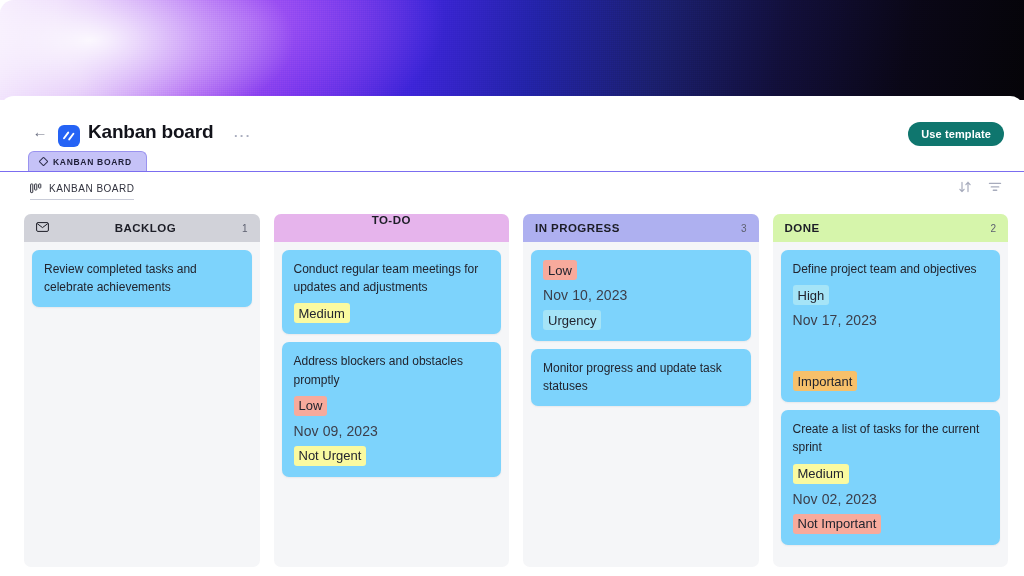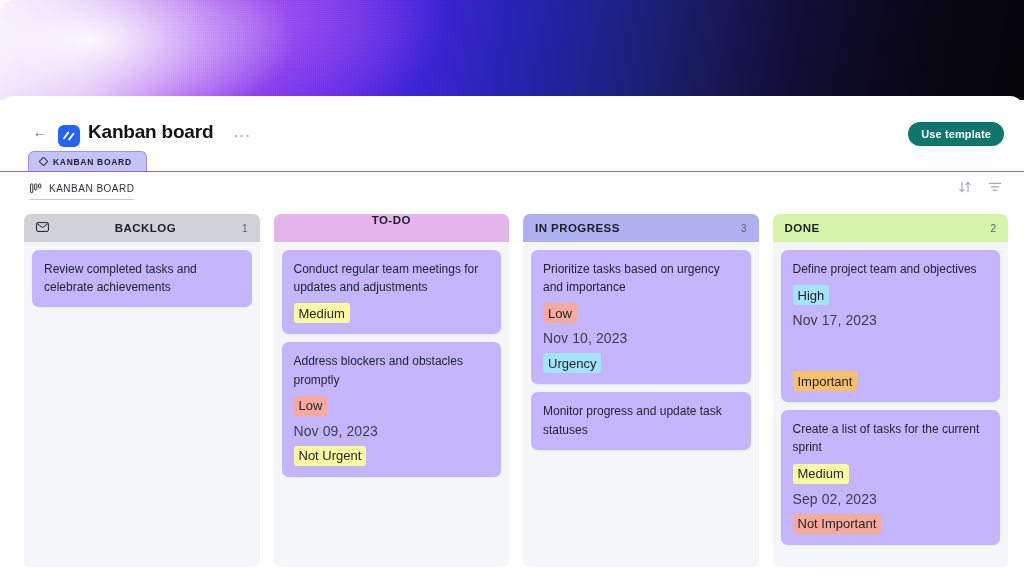--- a/index.html
+++ b/index.html
@@ -99,21 +99,21 @@
   
   .board { position:absolute; left:24px; top:118px; width:984px; display:flex; gap:14px; }
   .col { width:236px; border-radius:7px; background:#f5f6f8; overflow:hidden; }
   .col-head {
     height:28px; display:flex; align-items:center; gap:25px; padding:0 12px;
     font-size:11.5px; font-weight:700; letter-spacing:.45px; color:#1c1d26;justify-content:space-between;
   }
   .col-count { font-size:10px; font-weight:400; color:#5d6070; letter-spacing:0; }
   .col-body { padding:8px; display:flex; flex-direction:column; gap:8px; padding-bottom:22px; }
   .card {
-    background:#c4b5fd; border-radius:7px; padding:10px 12px 11px 12px;
+    background:#7dd3fc; border-radius:7px; padding:10px 12px 11px 12px;
     box-shadow:0 1px 2px rgba(16,20,40,.06);
     display:flex; flex-direction:column; gap:7px; cursor:pointer;
   }
   .card-title { font-size:12px; line-height:1.52; color:#22242e; }
   .card-date { font-size:14px; color:#3c3e4a; letter-spacing:.1px; }
   .tag {
     align-self:flex-start; font-size:13px; line-height:1;
     padding:3.5px 5px; border-radius:3px; color:#22242e; white-space:nowrap;
   }
 </style>
@@ -208,21 +208,20 @@
             </div>
           </div>
         </div>
         <div class="col">
           <div class="col-head" style="background: rgb(174, 176, 240);">
             <span>IN PROGRESS</span>
             <span class="col-count">3</span>
           </div>
           <div class="col-body">
             <div class="card">
-              <div class="card-title">Prioritize tasks based on urgency and importance</div>
               <span class="tag" style="background: rgb(247, 170, 156);">Low</span>
               <div class="card-date">Nov 10, 2023</div>
               <span class="tag" style="background: rgb(165, 228, 247);">Urgency</span>
             </div>
             <div class="card">
               <div class="card-title">Monitor progress and update task statuses</div>
             </div>
           </div>
         </div>
         <div class="col">
@@ -233,21 +232,21 @@
           <div class="col-body">
             <div class="card">
               <div class="card-title">Define project team and objectives</div>
               <span class="tag" style="background: rgb(165, 228, 247);">High</span>
               <div class="card-date">Nov 17, 2023</div>
               <span class="tag" style="background: rgb(247, 192, 106); margin-top: 36px;">Important</span>
             </div>
             <div class="card">
               <div class="card-title">Create a list of tasks for the current sprint</div>
               <span class="tag" style="background: rgb(250, 250, 160);">Medium</span>
-              <div class="card-date">Sep 02, 2023</div>
+              <div class="card-date">Nov 02, 2023</div>
               <span class="tag" style="background: rgb(247, 170, 156);">Not Important</span>
             </div>
           </div>
         </div>
       </div>
 
   </div>
 </div>
 
 </body></html>

